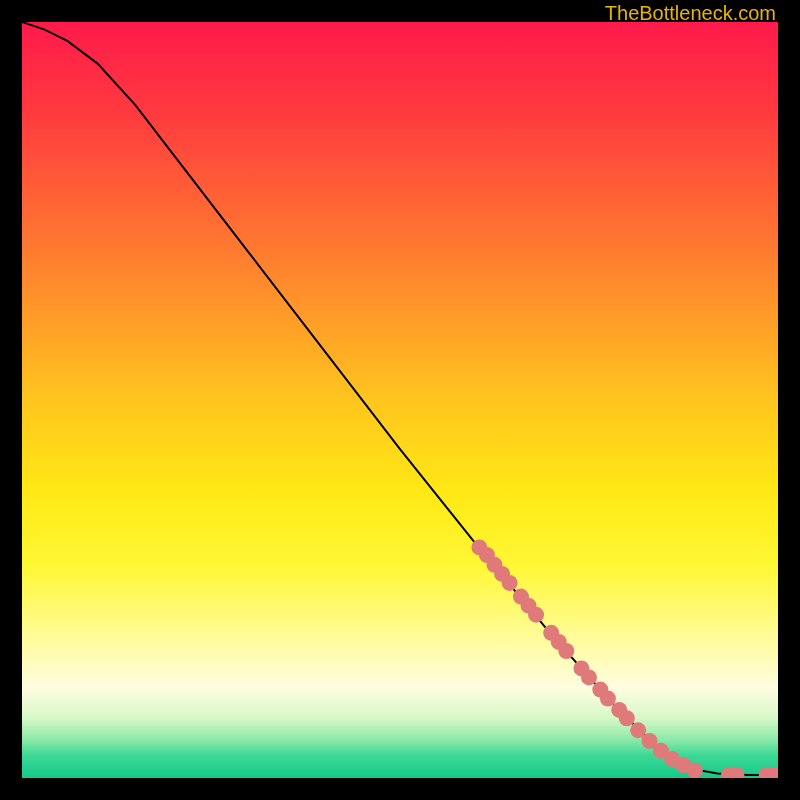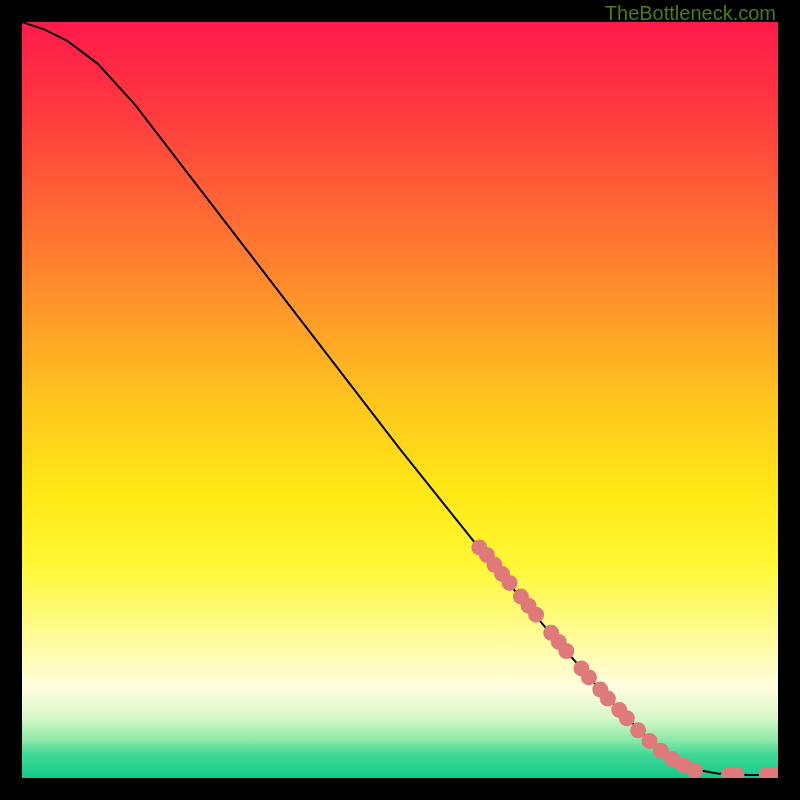--- a/index.html
+++ b/index.html
@@ -15,21 +15,21 @@
     position: absolute;
     left: 22px;
     top: 22px;
     width: 756px;
     height: 756px;
   }
   .watermark {
     position: absolute;
     top: 2px;
     right: 24px;
-    color: #4d7c0f;
+    color: #eab308;
     font-size: 20px;
     font-weight: 500;
     z-index: 10;
   }
   svg {
     display: block;
   }
 </style>
 </head>
 <body>

